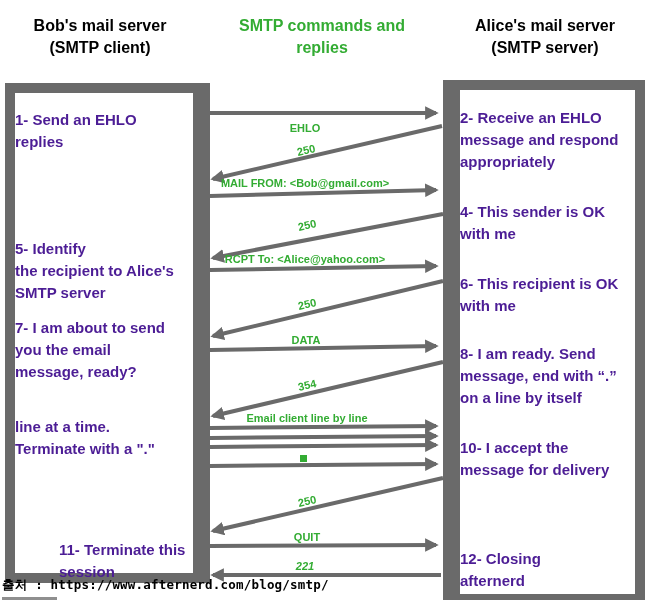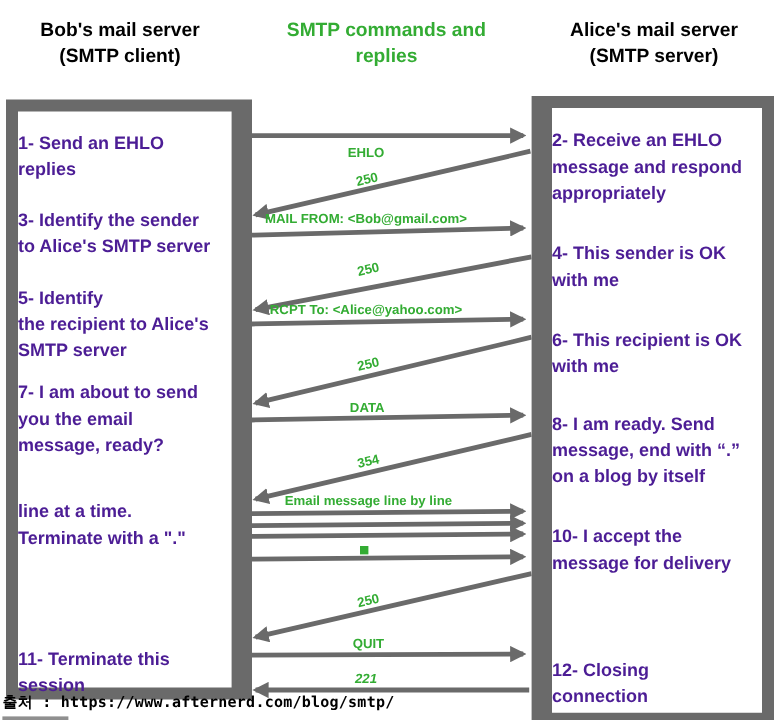--- a/index.html
+++ b/index.html
@@ -79,39 +79,35 @@
 <div class="hdr" style="left:445px;top:15px;width:200px;">
   <div>Alice's mail server</div>
   <div>(SMTP server)</div>
 </div>
 
 <div id="client-box" class="box">
   <div class="step" style="top:16px;">
     <div>1- Send an EHLO</div>
     <div>replies</div>
   </div>
-  <div class="step" style="top:80px;">
-    <div>3- Identify the sender</div>
-    <div>to Alice's SMTP server</div>
-  </div>
   <div class="step" style="top:145px;">
     <div>5- Identify</div>
     <div>the recipient to Alice's</div>
     <div>SMTP server</div>
   </div>
   <div class="step" style="top:224px;">
     <div>7- I am about to send</div>
     <div>you the email</div>
     <div>message, ready?</div>
   </div>
   <div class="step" style="top:323px;">
     <div>line at a time.</div>
     <div>Terminate with a "."</div>
   </div>
-  <div class="step" style="top:446px;">
+  <div class="step" style="top:446px;padding-left:44px;">
     <div>11- Terminate this</div>
     <div>session</div>
   </div>
 </div>
 
 <div id="server-box" class="box">
   <div class="step" style="top:17px;">
     <div>2- Receive an EHLO</div>
     <div>message and respond</div>
     <div>appropriately</div>
@@ -120,40 +116,40 @@
     <div>4- This sender is OK</div>
     <div>with me</div>
   </div>
   <div class="step" style="top:183px;">
     <div>6- This recipient is OK</div>
     <div>with me</div>
   </div>
   <div class="step" style="top:253px;">
     <div>8-  I am ready. Send</div>
     <div>message, end with “.”</div>
-    <div>on a blog by itself</div>
+    <div>on a line by itself</div>
   </div>
   <div class="step" style="top:347px;">
     <div>10-  I accept the</div>
     <div>message for delivery</div>
   </div>
   <div class="step" style="top:458px;">
     <div>12-  Closing</div>
-    <div>connection</div>
+    <div>afternerd</div>
   </div>
 </div>
 
 <div class="msg" style="left:305px;top:100px;margin-top:28px;">EHLO</div>
 <div class="msg diag" style="left:306px;top:150px;">250</div>
 <div class="msg" style="left:305px;top:183px;">MAIL FROM: &lt;Bob@gmail.com&gt;</div>
 <div class="msg diag" style="left:307px;top:225px;">250</div>
 <div class="msg" style="left:305px;top:259px;">RCPT To: &lt;Alice@yahoo.com&gt;</div>
 <div class="msg diag" style="left:307px;top:304px;">250</div>
 <div class="msg" style="left:306px;top:340px;">DATA</div>
 <div class="msg diag" style="left:307px;top:385px;">354</div>
-<div class="msg" style="left:307px;top:418px;">Email message line by line</div>
+<div class="msg" style="left:307px;top:418px;">Email client line by line</div>
 <div id="dot-terminator"></div>
 <div class="msg diag" style="left:307px;top:501px;">250</div>
 <div class="msg" style="left:307px;top:537px;">QUIT</div>
 <div class="msg" style="left:305px;top:566px;font-style:italic;">221</div>
 
 <div id="footer-source">출처 : https://www.afternerd.com/blog/smtp/</div>
 <div id="partial-bar"></div>
 
 </body></html>

